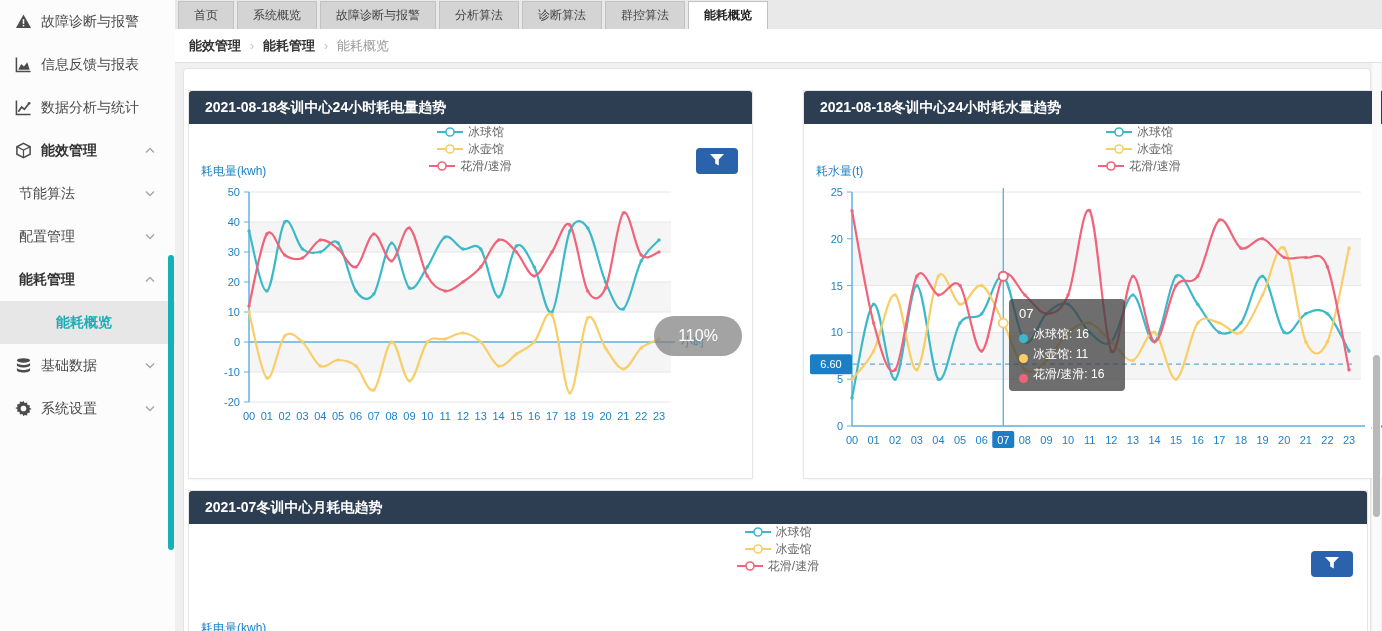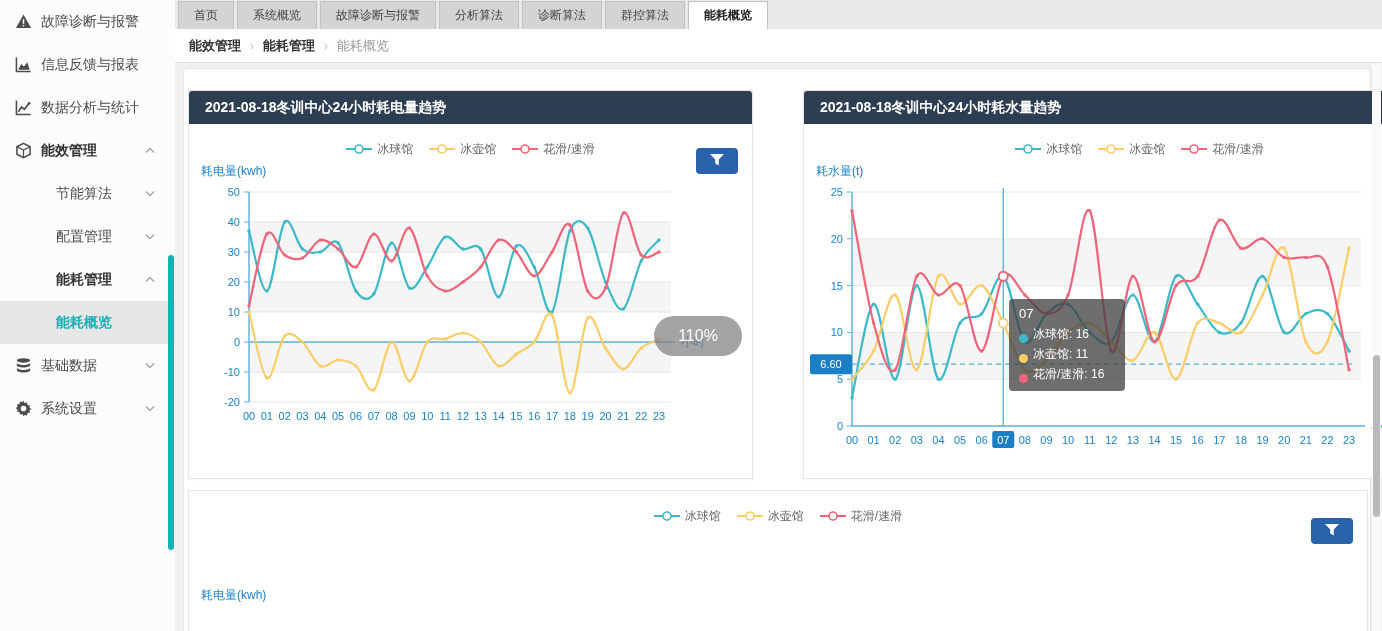--- a/index.html
+++ b/index.html
@@ -7,21 +7,21 @@
     font-family:"Liberation Sans","DejaVu Sans",sans-serif; background:#f0f0f0; }
   #app { position:relative; width:1382px; height:631px; background:#14532d; }
 
   
   .sidebar { position:absolute; left:0; top:0; width:175px; height:631px;
     background:#fcfcfc; overflow:hidden; z-index:5; }
   .side-item { position:relative; height:43px; display:flex; align-items:center;
     padding-left:15px; font-size:14px; color:#4a4a4a; cursor:pointer; white-space:nowrap; }
   .side-item .ic { width:17px; height:17px; margin-right:9px; flex:0 0 17px; color:#4c4c4c; }
   .side-item .ic svg { width:17px; height:17px; display:block; }
-  .side-item.lv2 { padding-left:56px; }
+  .side-item.lv2 { padding-left:19px; }
   .side-item.lv3 { padding-left:56px; }
   .side-item.bold { font-weight:bold; color:#333; }
   .side-item.active { background:#e7e7e7; color:#17b0b4; font-weight:bold; }
   .side-item .chev { position:absolute; right:20px; color:#a6a6a6; font-size:10px; }
   .side-scroll { position:absolute; left:168px; top:255px; width:6px; height:295px;
     background:#14b1b5; border-radius:3px; z-index:6; }
 
   
   .tabbar { position:absolute; left:175px; top:0; width:1252px; height:29px;
     background:#e9e9e9; display:flex; align-items:flex-end; padding-left:3px; z-index:4; }
@@ -42,21 +42,21 @@
   .content { position:absolute; left:175px; top:63px; width:1207px; height:568px;
     background:#f0f0f0; overflow:hidden; }
   .wrapper { position:absolute; left:183px; top:68px; width:1188px; height:600px;
     background:#fff; border:1px solid #e4e4e4; border-radius:4px; }
 
   .panel { position:absolute; background:#fff; border:1px solid #e6e6e6; border-radius:0;
     box-shadow:0 1px 2px rgba(0,0,0,0.04); }
   .panel-hd { height:33px; background:#2d3e52; border-radius:3px 3px 0 0; color:#fff;
     font-size:14px; font-weight:bold; display:flex; align-items:center; padding-left:16px; }
   .panel-bd { position:relative; }
-  .legend-row { display:flex; justify-content:center; align-items:center; height:24px; margin-top:13px; }
+  .legend-row { display:flex; justify-content:center; align-items:center; height:24px; margin-top:13px;flex-direction:column; }
   .legend-item { display:flex; align-items:center; margin:0 8px; cursor:pointer; }
   .legend-item svg { display:block; }
   .legend-item .lg-label { font-size:12px; color:#666; margin-left:5px; }
   .filter-btn { position:absolute; right:14px; top:11px; width:42px; height:26px;
     background:#2a62ac; border:none; border-radius:4px; cursor:pointer;
     display:flex; align-items:center; justify-content:center; }
   .chart-svg { display:block; overflow:visible; }
 
   
   .tooltip { position:absolute; left:205px; top:162px; width:116px;
@@ -538,20 +538,21 @@
           </div>
           <div class="tt-row">
             <span class="tt-dot" style="background:#f0647a"></span>
             <span>花滑/速滑: 16</span>
           </div>
         </div>
     </div>
   </section>
 
   <section class="panel" style="left:188px; top:490px; width:1180px; height:330px;">
+    <div class="panel-hd">2021-07冬训中心月耗电趋势</div>
     <div class="panel-bd" style="height:296px;">
       <div class="legend-row" id="legend2">
           <span class="legend-item">
             <svg width="26" height="12" viewBox="0 0 26 12">
               <line x1="0" y1="6" x2="26" y2="6" stroke="#3cb9c8" stroke-width="2"></line>
               <circle cx="13" cy="6" r="4" fill="#fff" stroke="#3cb9c8" stroke-width="1.6"></circle>
             </svg>
             <span class="lg-label">冰球馆</span>
           </span>
           <span class="legend-item">

